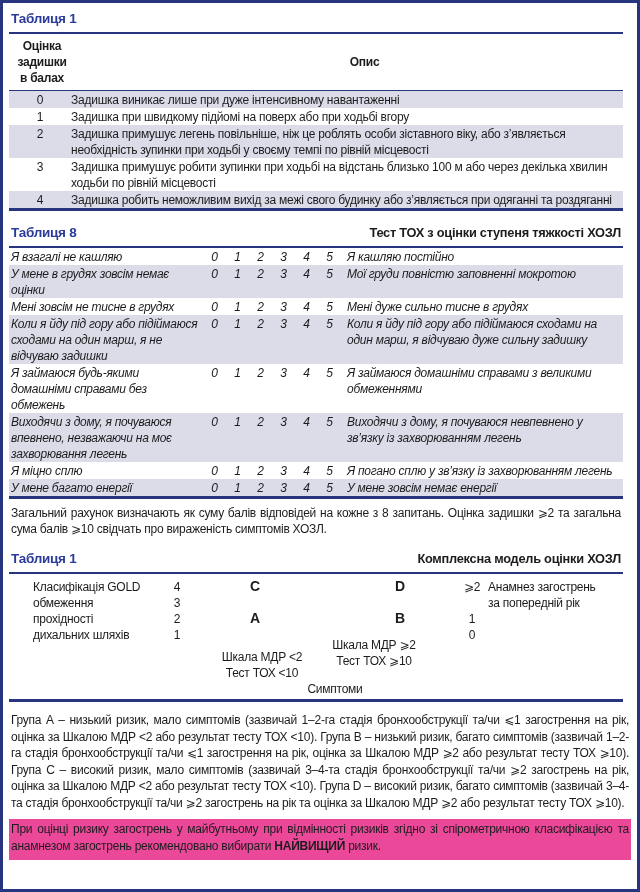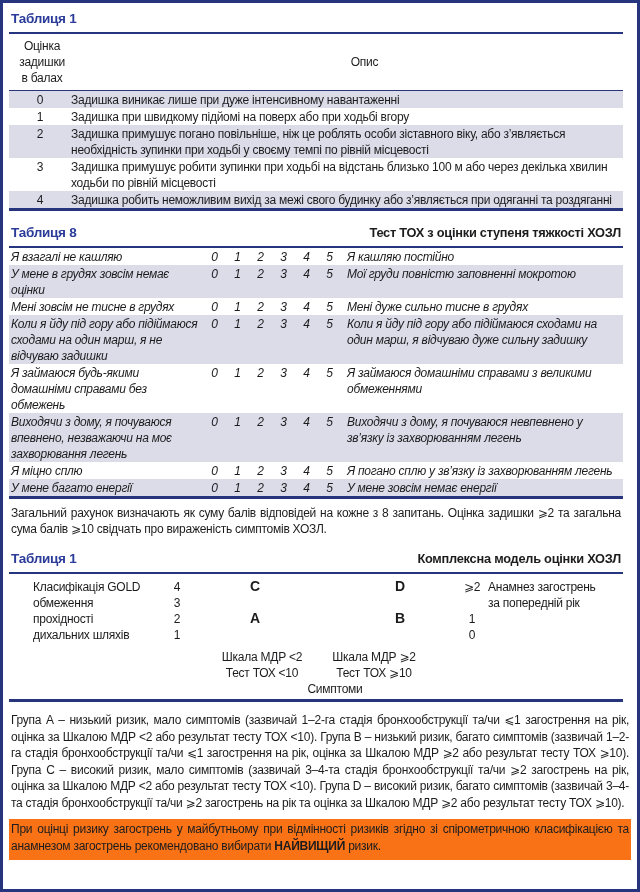--- a/index.html
+++ b/index.html
@@ -28,21 +28,21 @@
     padding:4px 2px 5px 2px;
     border-bottom:2px solid #27357e;
   }
   .tlabel{color:#2a3b99;font-weight:bold;font-size:13.5px;}
   .ttitle{font-weight:bold;font-size:12.8px;text-align:right;}
   
   .t1-colhead{
     display:flex;align-items:center;
     border-bottom:1.5px solid #27357e;
     padding:4px 0;
-    font-weight:normal;
+    font-weight:bold;
     gap:31px;
   }
   .t1-colhead .score-h{width:66px;text-align:center;}
   .t1-colhead .desc-h{flex:1;text-align:center;}
   .t1-rows{border-bottom:3px solid #27357e;}
   .t1-row{display:flex;}
   .t1-row:nth-child(odd){background:#dbdce8;}
   .t1-score{width:62px;text-align:center;flex:0 0 auto;padding-top:0.5px;}
   .t1-desc{flex:1;padding:0.5px 4px 0.5px 0;}
   
@@ -68,25 +68,25 @@
   .q-c{left:186px;top:1px;}
   .q-d{left:331px;top:1px;}
   .q-a{left:186px;top:33px;}
   .q-b{left:331px;top:33px;}
   .t3-exac{left:433px;width:60px;text-align:center;}
   .ex-top{top:2px;}
   .ex-mid{top:34px;}
   .ex-bot{top:50px;}
   .t3-right-label{left:479px;top:2px;}
   .t3-sym-low{left:133px;top:72px;width:240px;text-align:center;}
-  .t3-sym-high{left:245px;top:72px;width:240px;text-align:center;}
+  .t3-sym-high{left:245px;top:60px;width:240px;text-align:center;}
   .t3-sym-axis{left:86px;top:104px;width:480px;text-align:center;}
   
   .footer p{margin:6px 2px 0 2px;text-align:justify;line-height:16.5px;}
-  .footer .risk{background:#f97316;padding:2px 2px 6px 2px;margin:8px 0 0 0;}
+  .footer .risk{background:#ec4899;padding:2px 2px 6px 2px;margin:8px 0 0 0;}
   .footer b{font-weight:bold;}
 </style>
 </head>
 <body>
 
 <div class="frame">
 
   <section>
     <div class="thead">
       <span class="tlabel">Таблиця 1</span>
@@ -101,21 +101,21 @@
       <div class="t1-row">
         <div class="t1-score">0</div>
         <div class="t1-desc">Задишка виникає лише при дуже інтенсивному навантаженні</div>
       </div>
       <div class="t1-row">
         <div class="t1-score">1</div>
         <div class="t1-desc">Задишка при швидкому підйомі на поверх або при ходьбі вгору</div>
       </div>
       <div class="t1-row">
         <div class="t1-score">2</div>
-        <div class="t1-desc">Задишка примушує погано повільніше, ніж це роблять особи зіставного віку, або з’являється необхідність зупинки при ходьбі у своєму темпі по рівній місцевості</div>
+        <div class="t1-desc">Задишка примушує легень повільніше, ніж це роблять особи зіставного віку, або з’являється необхідність зупинки при ходьбі у своєму темпі по рівній місцевості</div>
       </div>
       <div class="t1-row">
         <div class="t1-score">3</div>
         <div class="t1-desc">Задишка примушує робити зупинки при ходьбі на відстань близько 100 м або через декілька хвилин ходьби по рівній місцевості</div>
       </div>
       <div class="t1-row">
         <div class="t1-score">4</div>
         <div class="t1-desc">Задишка робить неможливим вихід за межі свого будинку або з’являється при одяганні та роздяганні</div>
       </div>
     </div>

